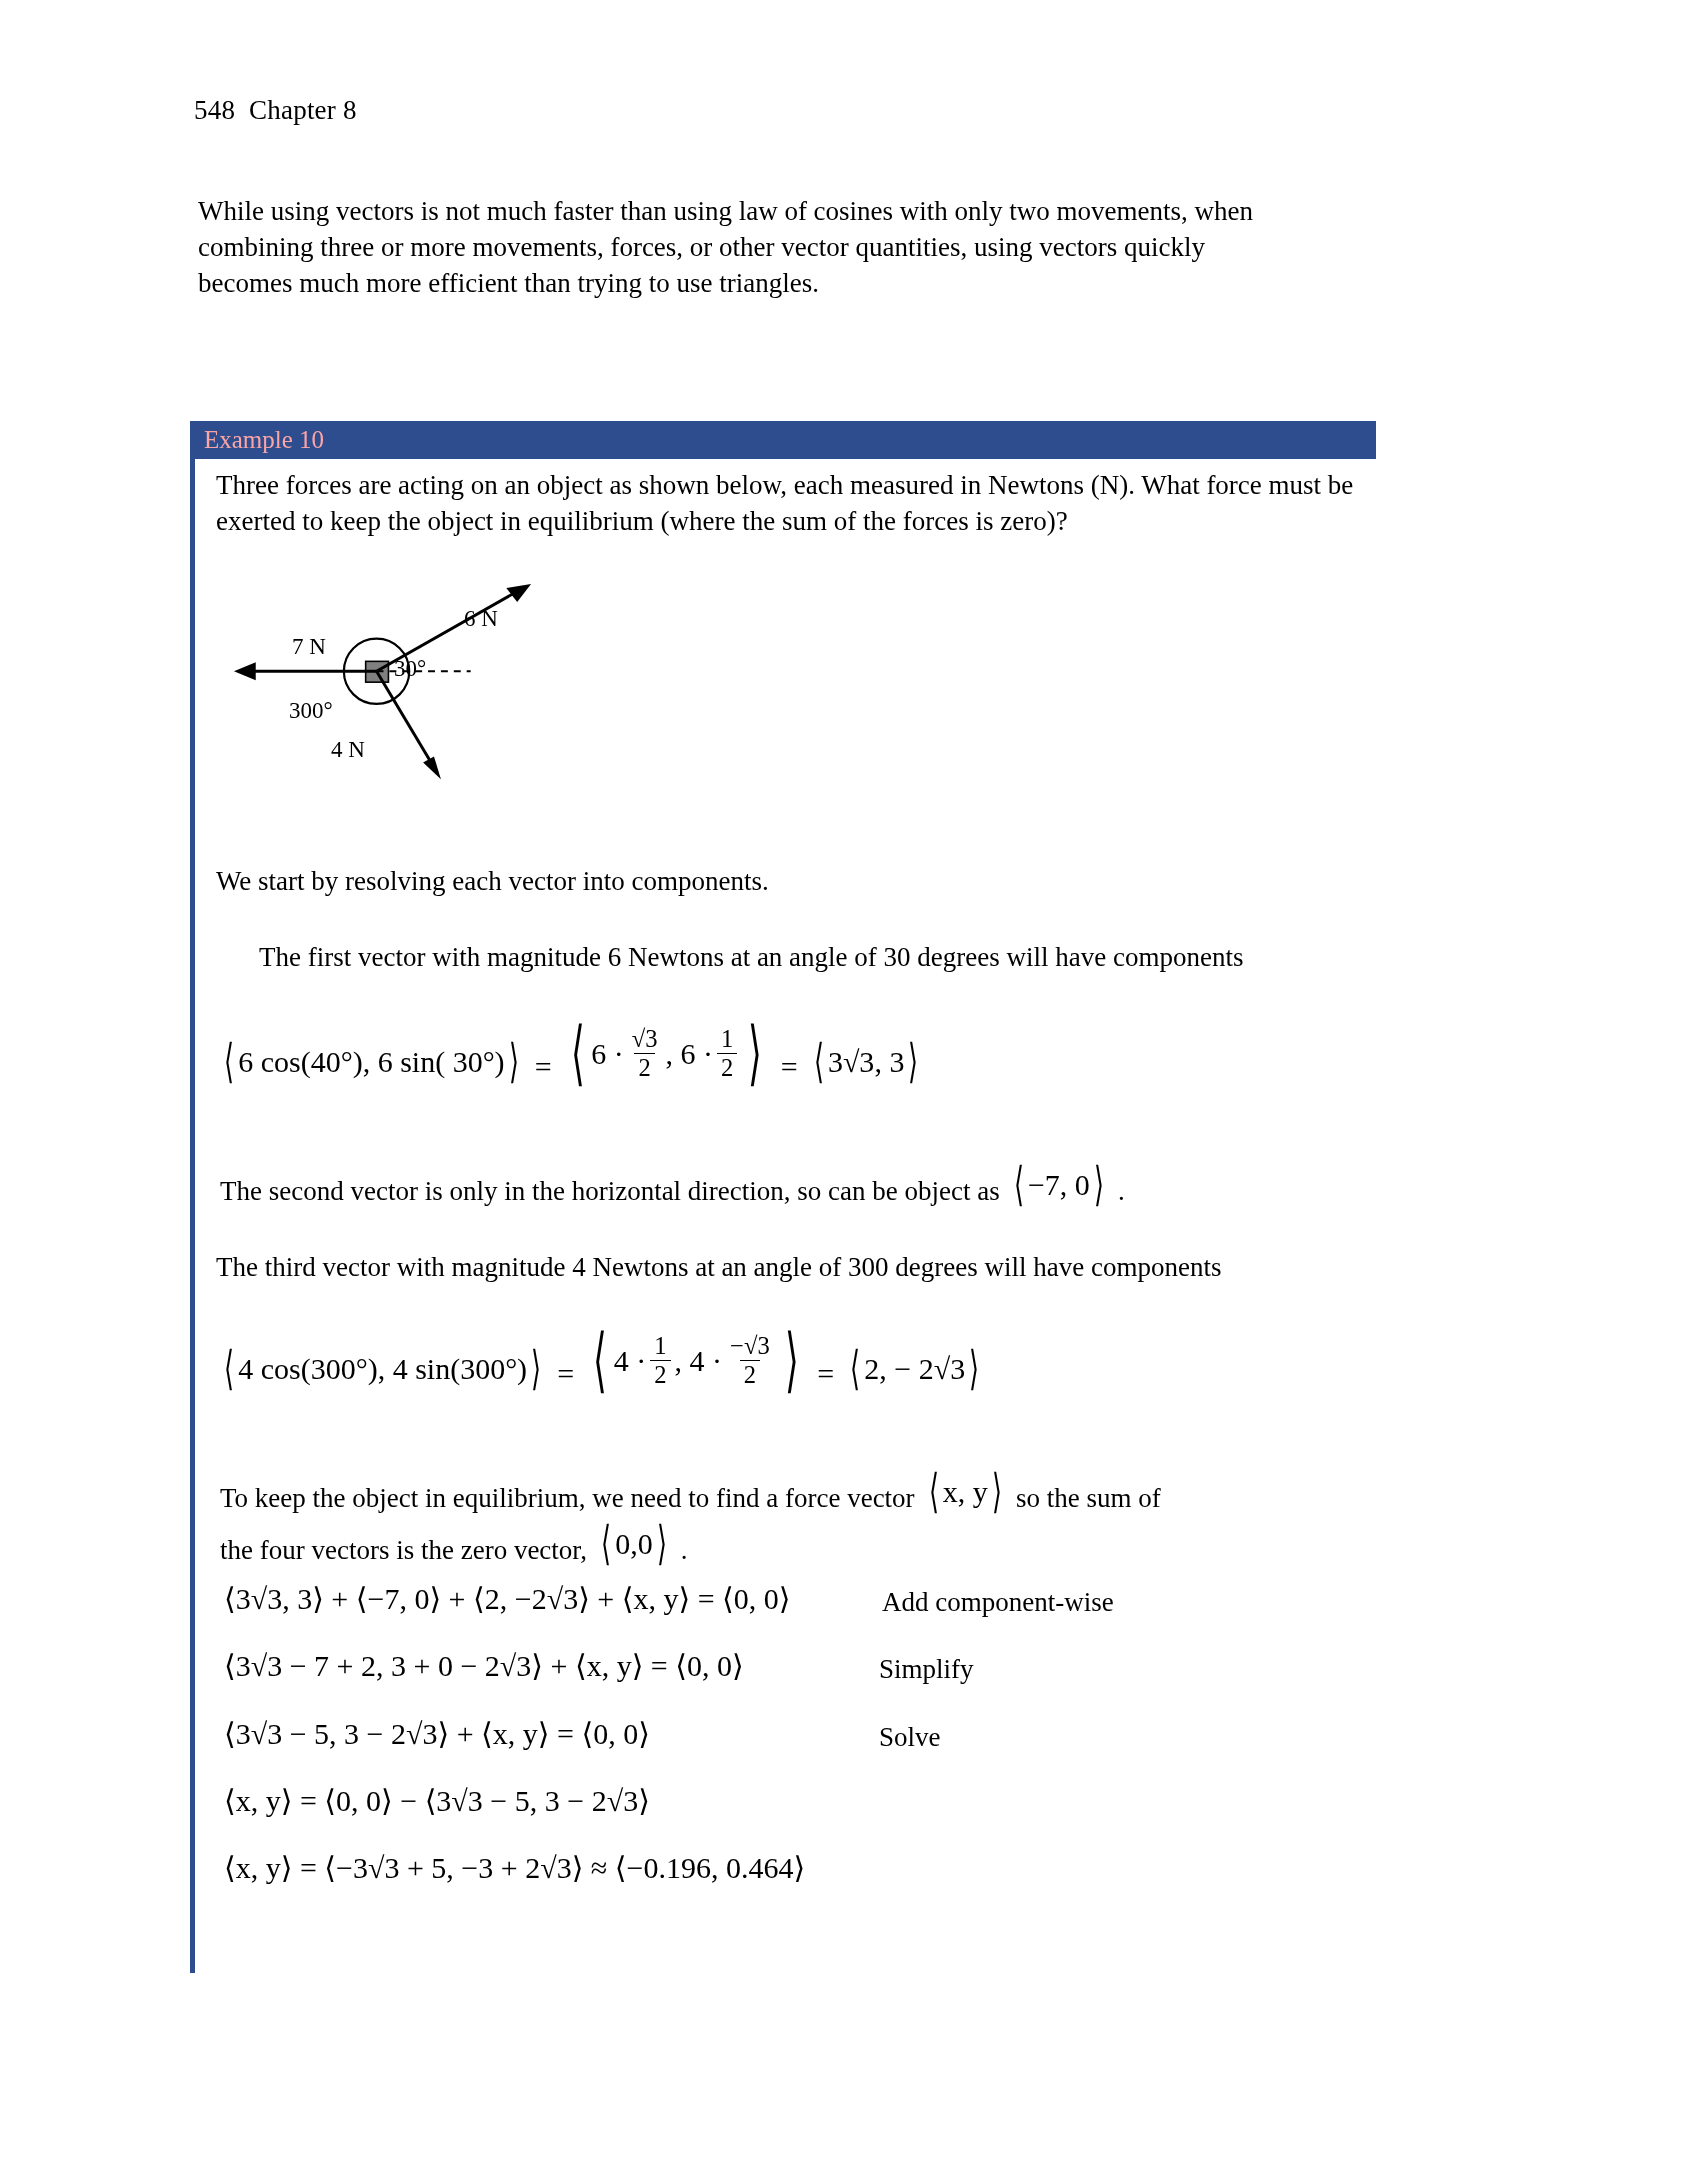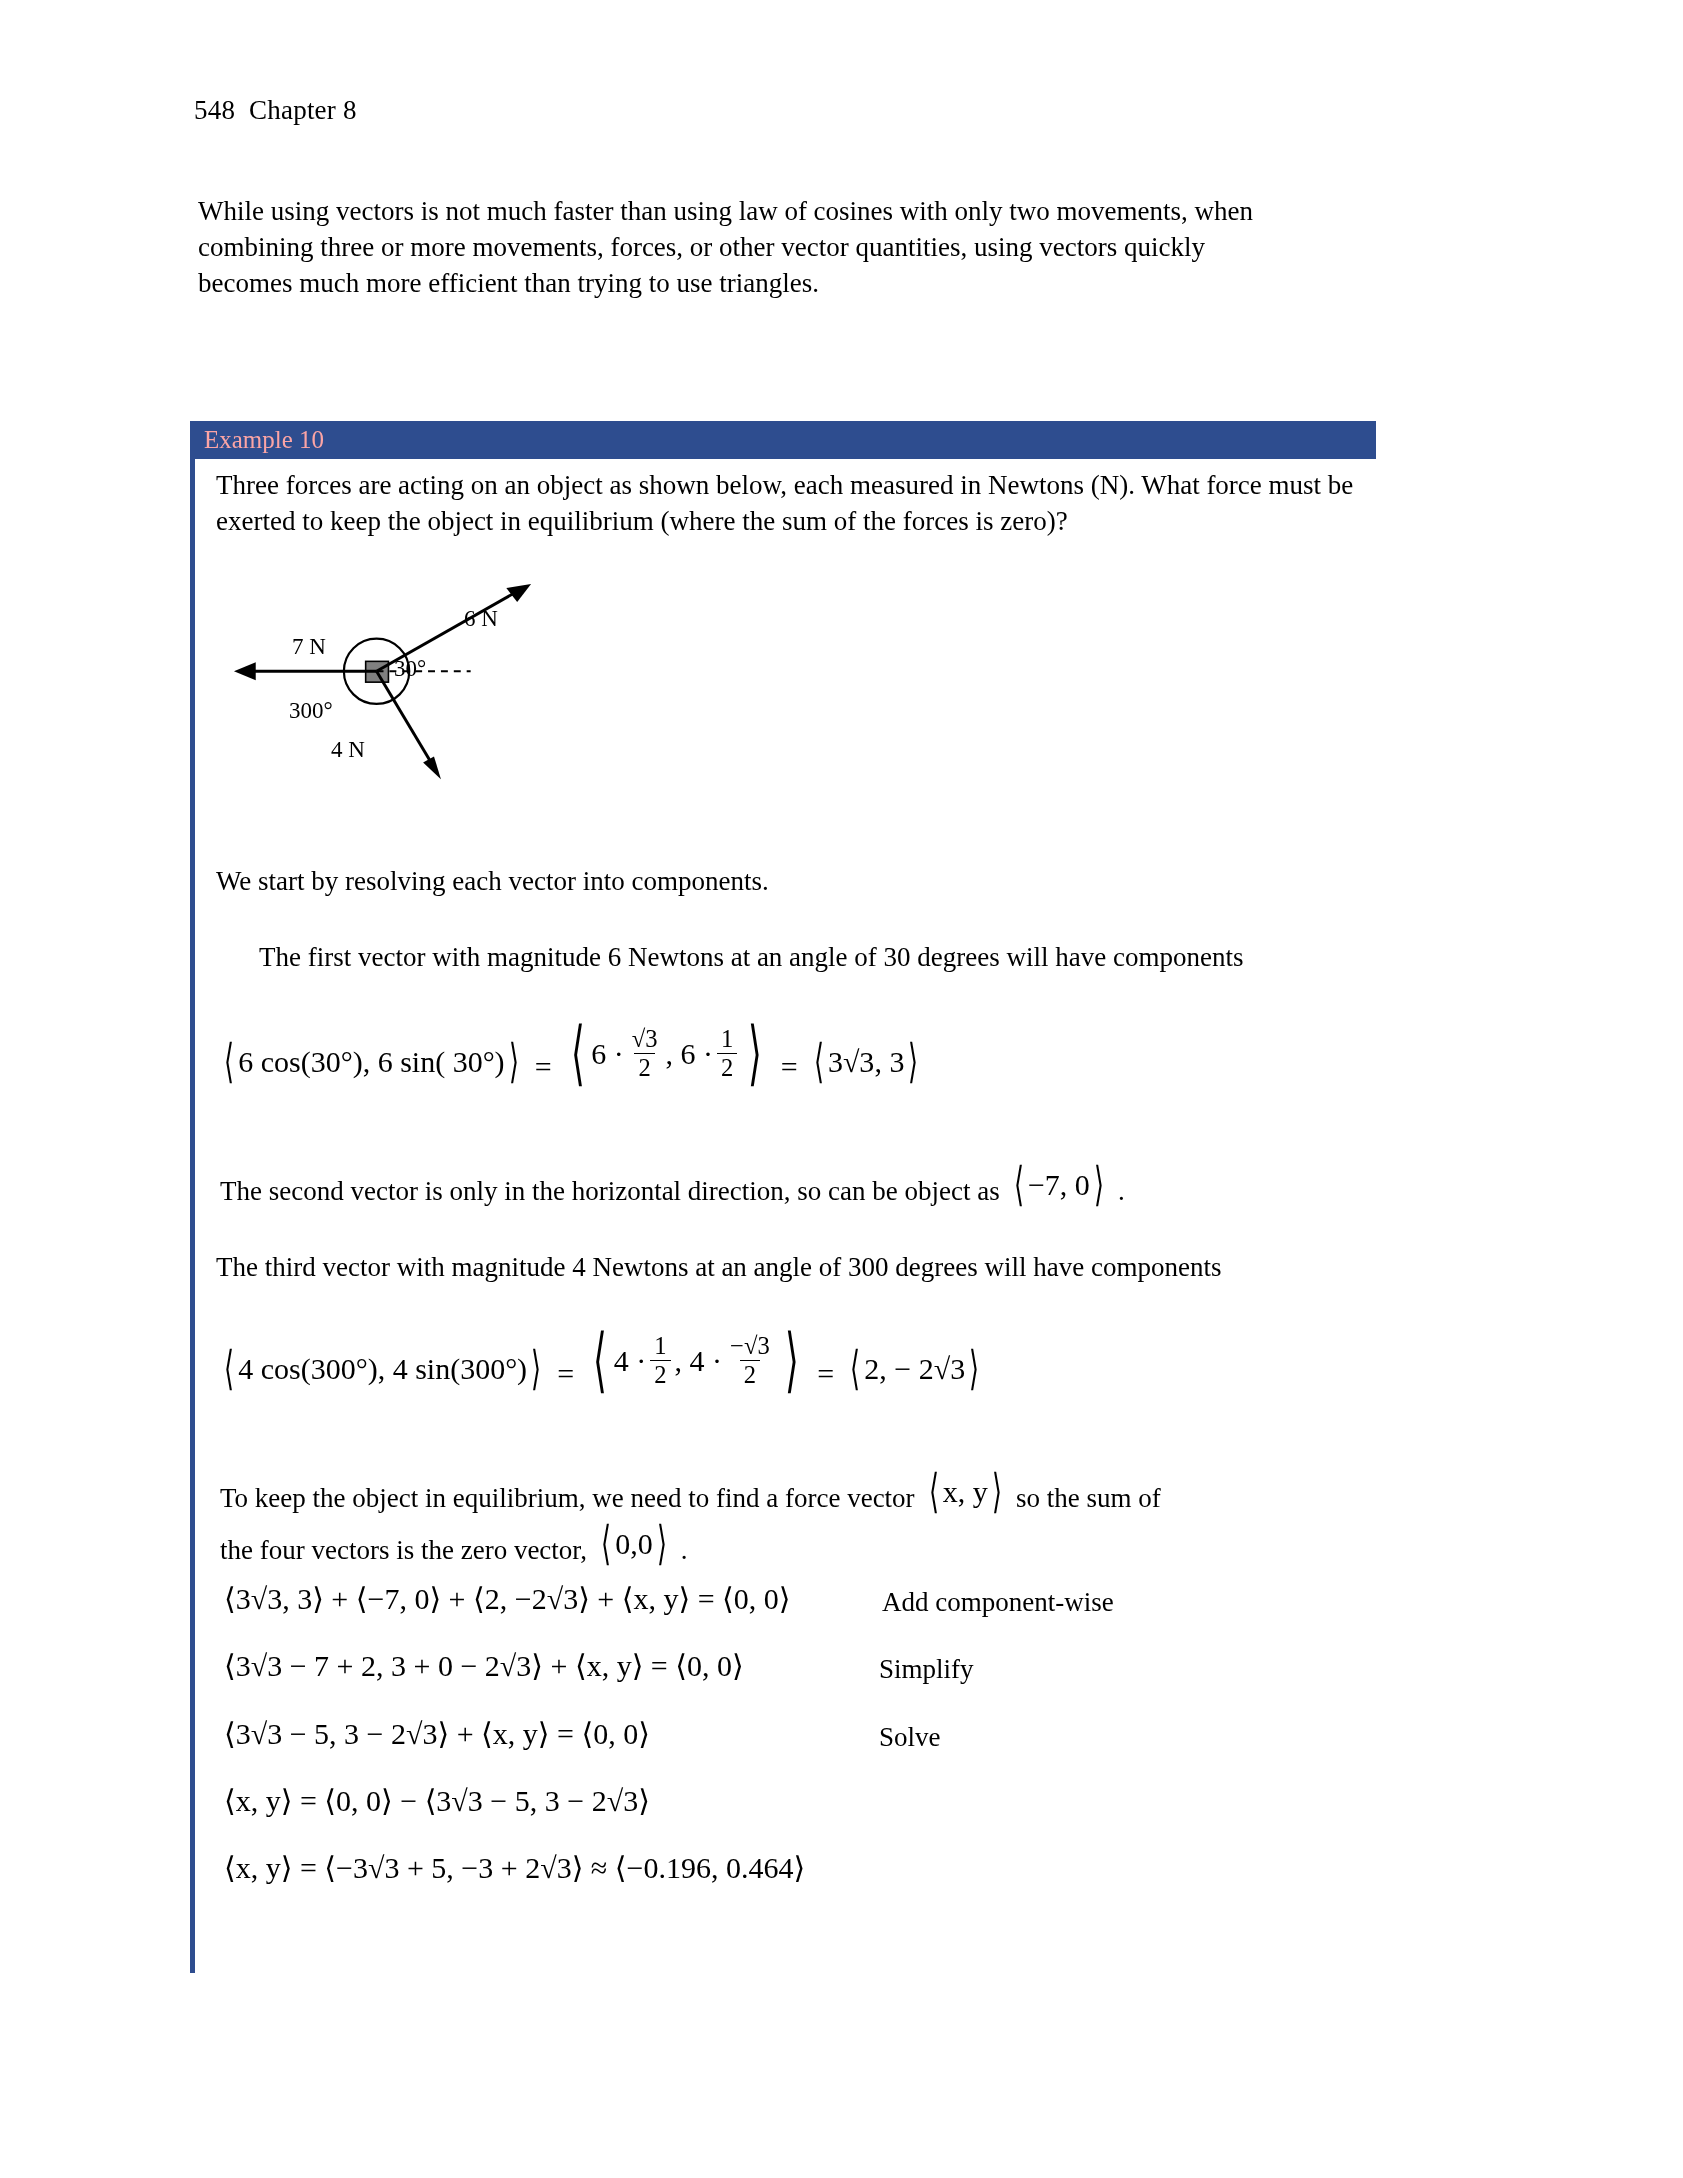--- a/index.html
+++ b/index.html
@@ -176,21 +176,21 @@
     <div class="fig-label" style="left:103px; top:153px;">4 N</div>
   </div>
 
   <div class="blk" style="left:216px; top:863px; width:1109px;">We start by resolving each vector into components.</div>
 
   <div class="blk" style="left:216px; top:939px; width:1079px;margin-left:43px;">The first vector with magnitude 6 Newtons at an angle of 30 degrees will have components</div>
 
   <div class="eqline" style="left:220px; top:1025px;">
     <span class="math medang ang">
       <span class="bra">⟨</span>
-      <span>6 cos(30°)</span>
+      <span>6 cos(40°)</span>
         <span>,&nbsp;</span>
       <span>6 sin( 30°)</span>
       <span class="ket">⟩</span>
     </span>
     <span class="math" style="padding:0 8px;">=</span>
     <span class="math bigang ang">
       <span class="bra">⟨</span>
       <span>6 ·</span>
       <span class="frac">
         <span class="num">√3</span>

